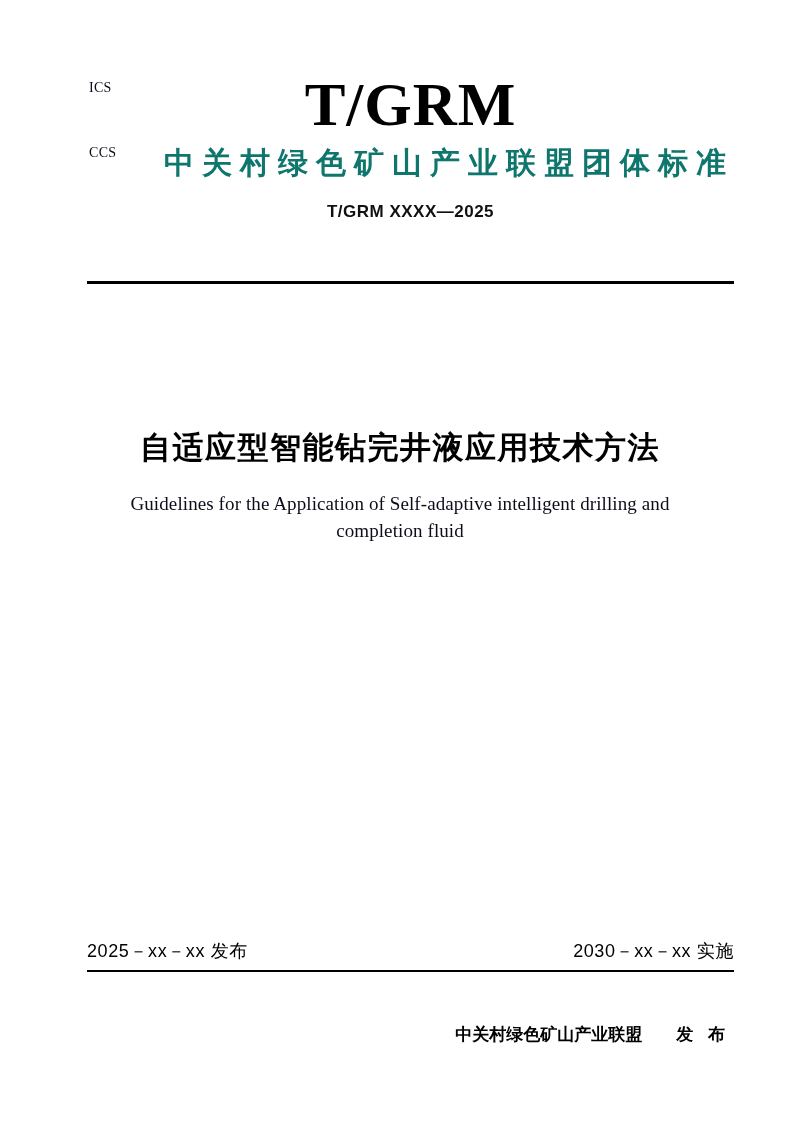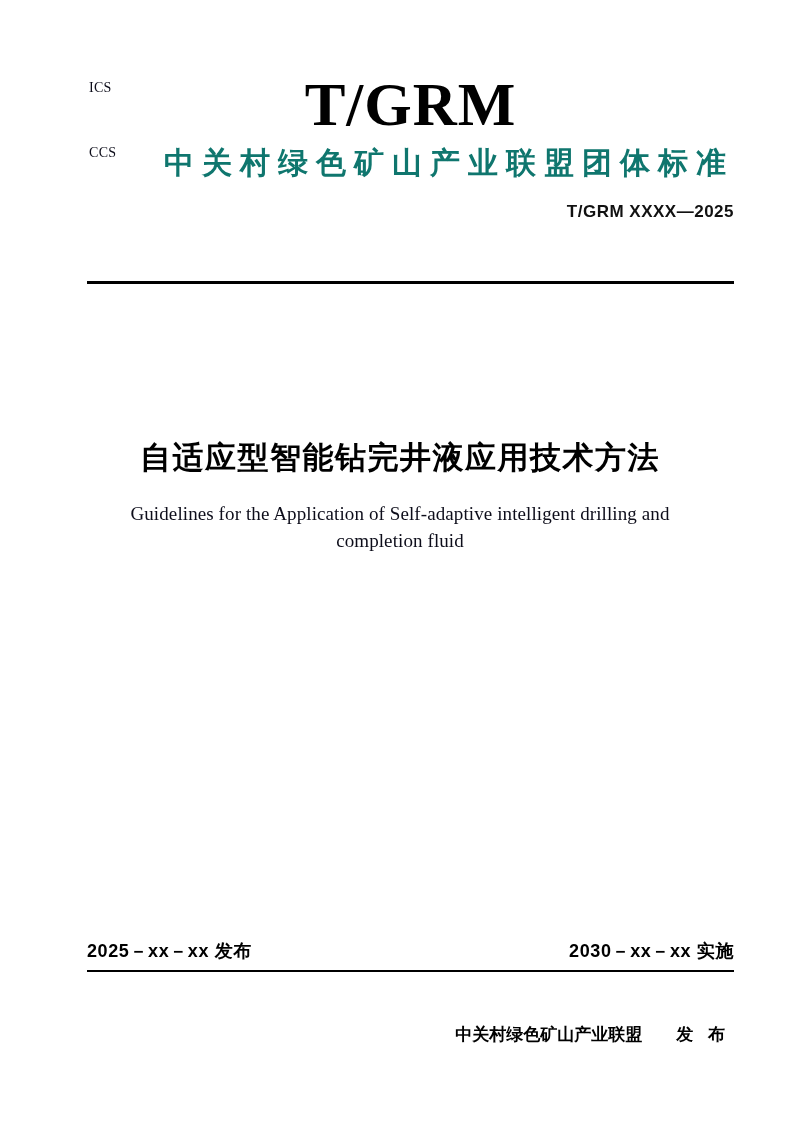--- a/index.html
+++ b/index.html
@@ -51,21 +51,20 @@
     font-weight: bold;
     font-size: 30px;
     line-height: 40px;
     letter-spacing: 8px;
     text-indent: 8px;
     color: #0f766e;
     text-align: right;
   }
   .std-number {
     margin-top: 18px;
-    text-align: right;
     font-family: "Liberation Sans", sans-serif;
     font-weight: bold;
     font-size: 17px;
     line-height: 22px;
     letter-spacing: 0.5px;
     color: #111;
   }
 
   
   .rule-top {
@@ -82,21 +81,21 @@
     top: 970px;
     width: 647px;
     height: 2px;
     background: #000000;
   }
 
   
   .title-block {
     position: absolute;
     left: 70px;
-    top: 435px;
+    top: 425px;
     width: 660px;
     text-align: center;
   }
   .title-cn {
     font-family: "Liberation Sans", sans-serif;
     font-weight: bold;
     font-size: 31px;
     line-height: 46px;
     letter-spacing: 1.5px;
     color: #000;
@@ -114,21 +113,21 @@
   
   .dates {
     position: absolute;
     left: 87px;
     top: 938px;
     width: 647px;
     display: flex;
     justify-content: space-between;
     align-items: flex-end;
     font-family: "Liberation Sans", sans-serif;
-    font-weight: bold;
+    font-weight: normal;
     font-size: 18px;
     line-height: 26px;
     letter-spacing: 0.6px;
     color: #000;
   }
 
   
   .publisher {
     position: absolute;
     left: 70px;

